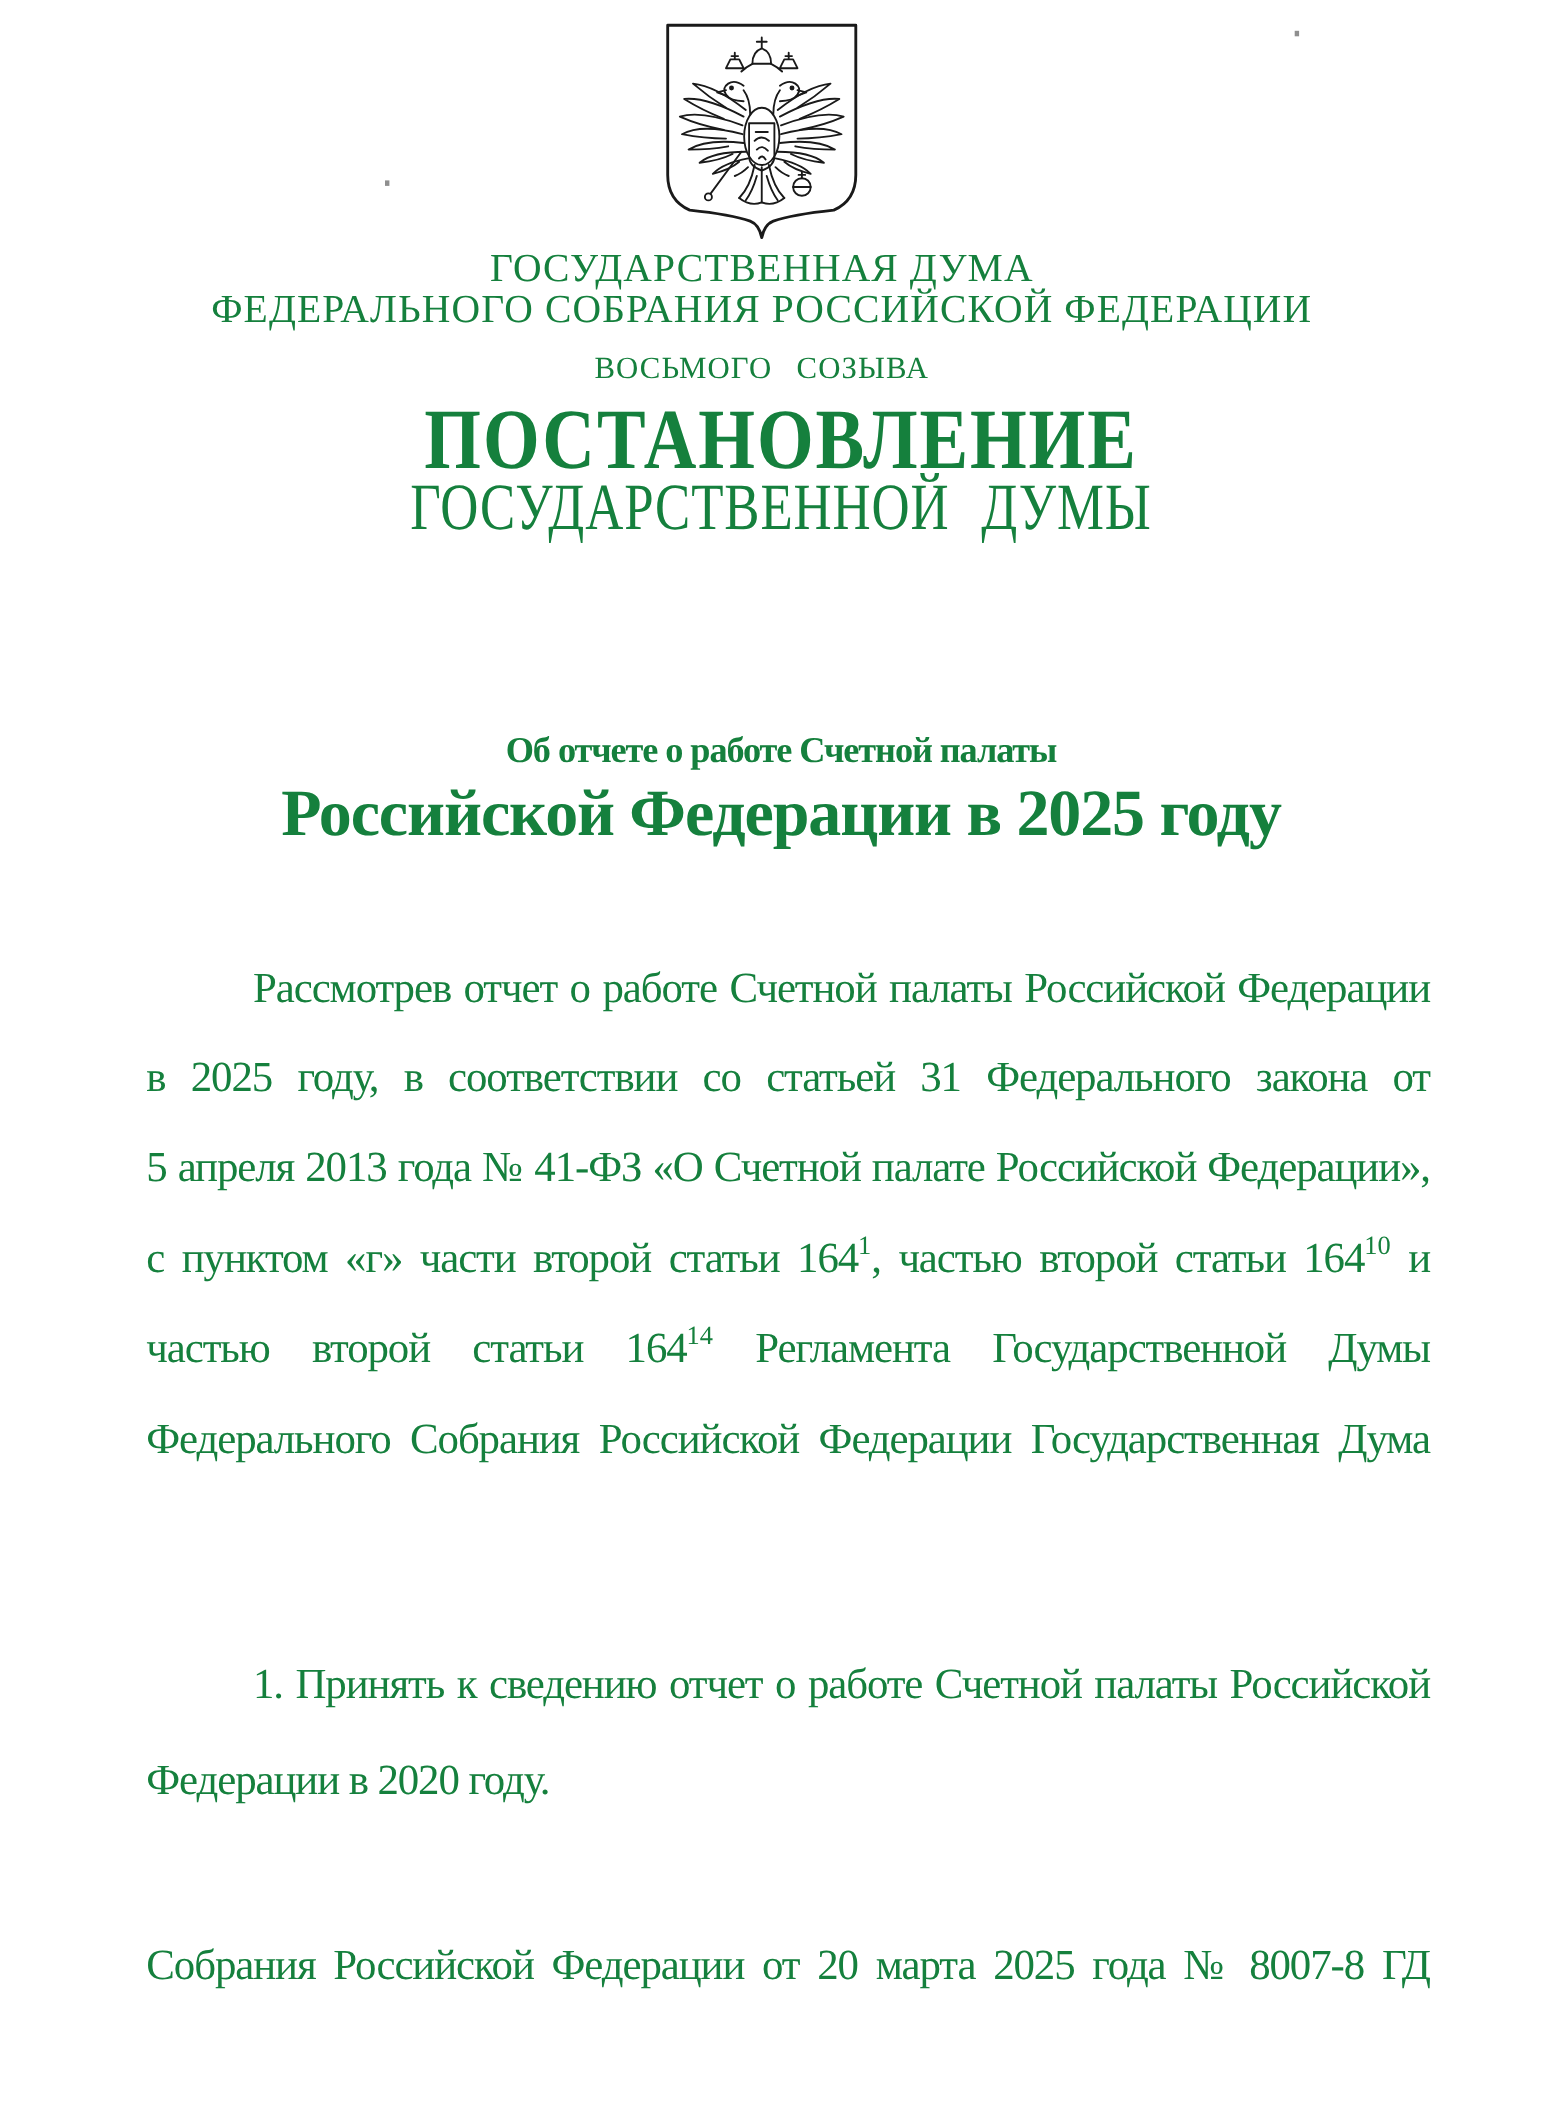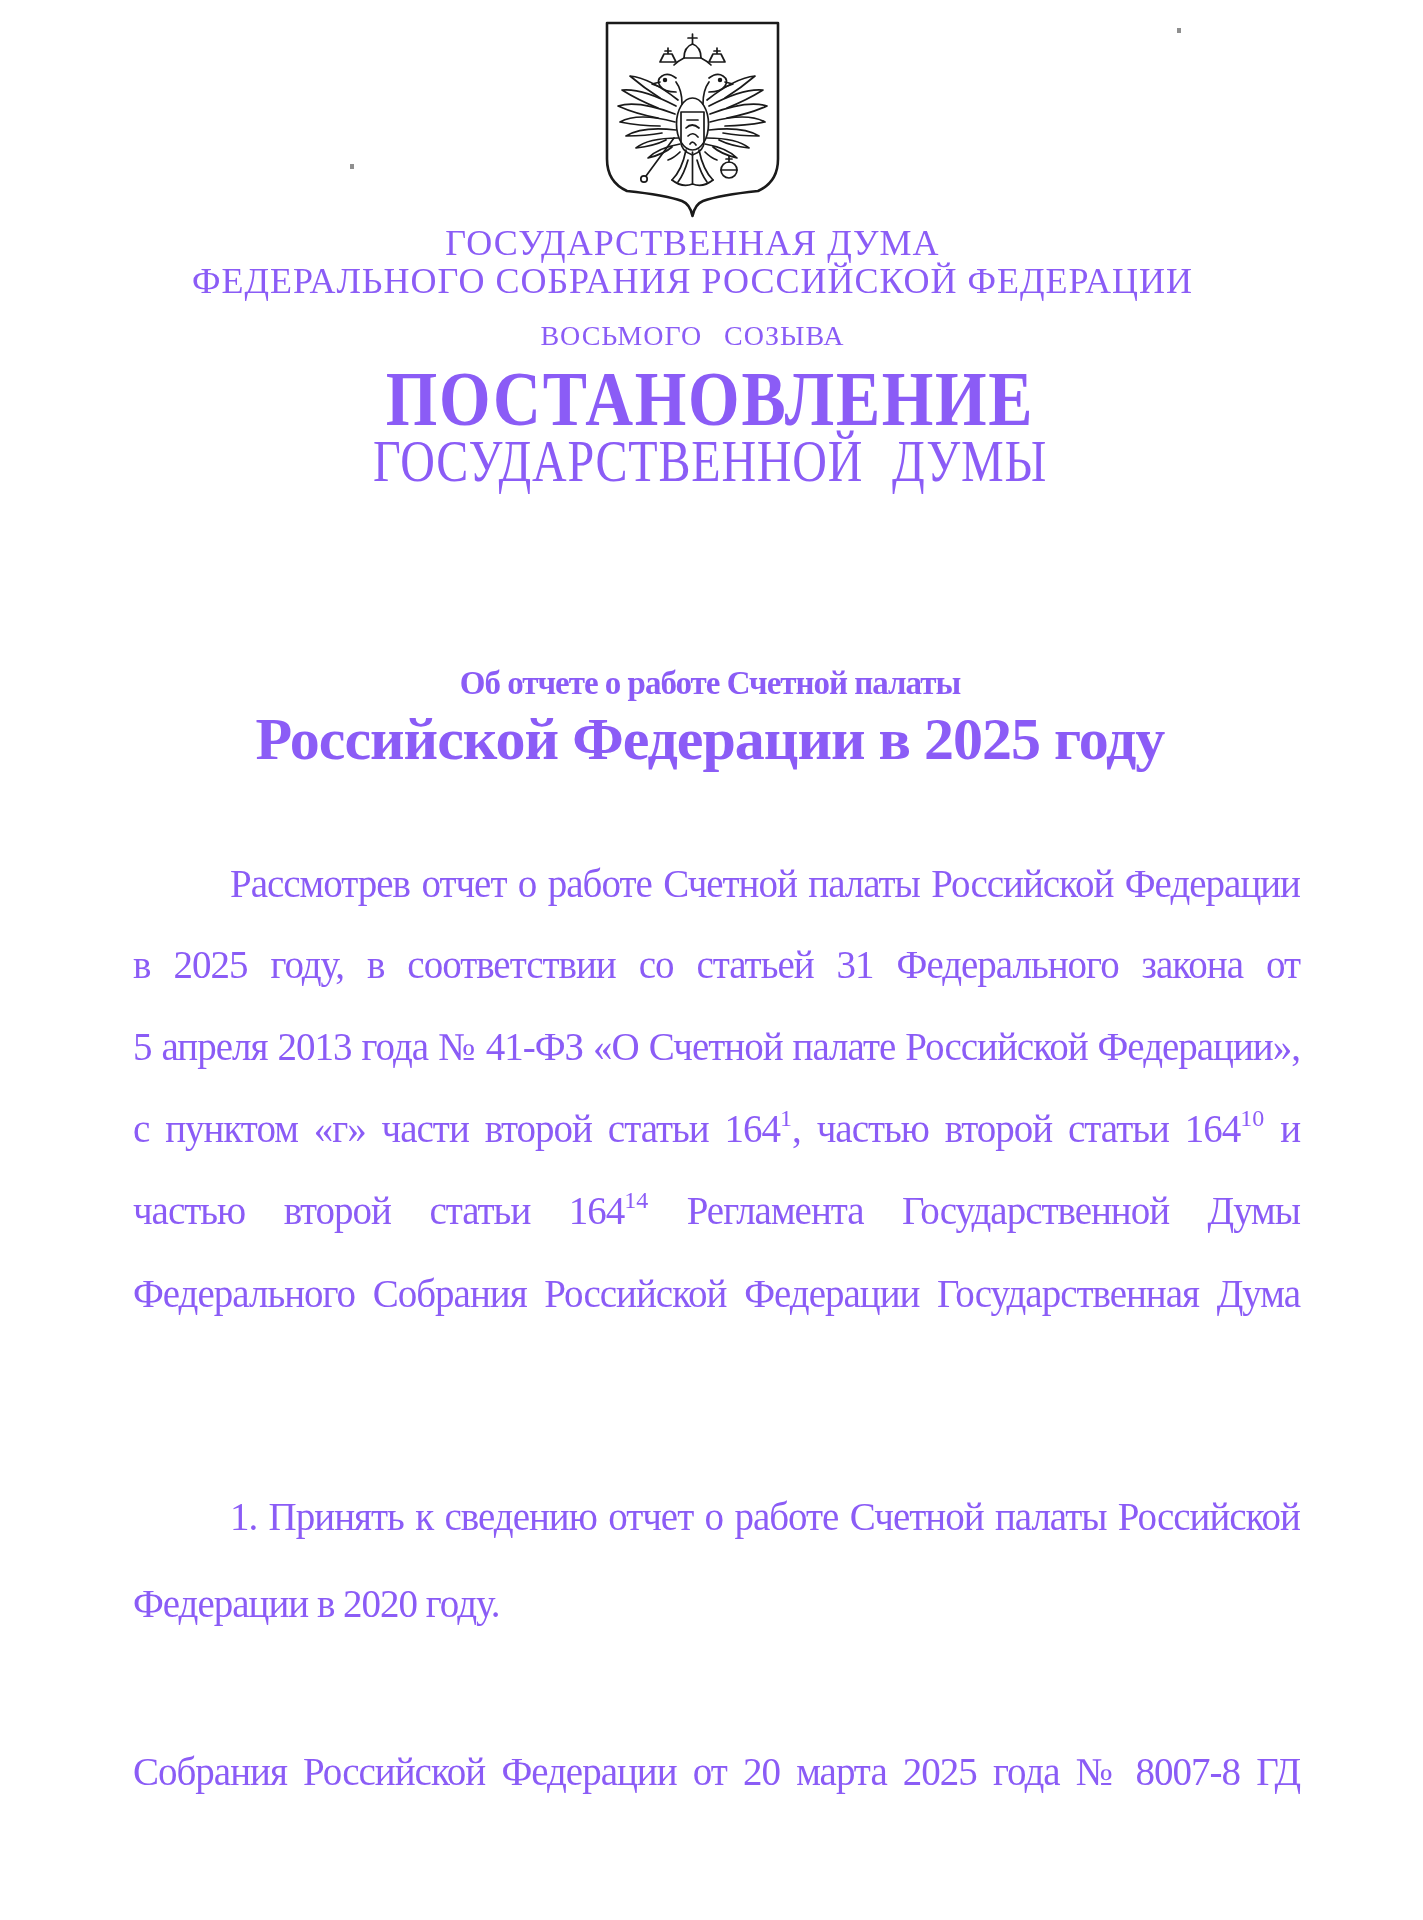--- a/index.html
+++ b/index.html
@@ -2,38 +2,38 @@
 <html><head>
 <meta charset="utf-8">
 <style>
   html,body{margin:0;padding:0;background:#e8e8e8;}
   .page{
     position:relative;
     width:1423px;height:1920px;
     background:#ffffff;
     overflow:hidden;
     font-family:"Liberation Serif","DejaVu Serif",serif;
-    color:#8b5cf6;
+    color:#15803d;
   }
   
   .emblem{position:absolute;left:602px;top:20px;width:181px;height:200px;}
   
   .hline{position:absolute;left:0;width:1385px;text-align:center;white-space:nowrap;}
   .org1{top:225px;font-size:36px;line-height:36px;letter-spacing:1px;}
   .org2{top:263px;font-size:36px;line-height:36px;letter-spacing:1px;}
   .org3{top:320px;font-size:28px;line-height:32px;letter-spacing:1px;word-spacing:14px;}
   
   .tline{position:absolute;left:0;width:1420px;text-align:center;white-space:nowrap;}
   .doctype1{top:360px;font-size:78px;line-height:78px;font-weight:bold;letter-spacing:2px;transform:scaleX(0.85);}
   .doctype2{top:431px;font-size:60px;line-height:60px;letter-spacing:1px;word-spacing:20px;transform:scaleX(0.80);}
   
   .subject1{top:660px;font-size:33px;line-height:46px;font-weight:bold;letter-spacing:-1px;}
   .subject2{top:716px;font-size:60px;line-height:46px;font-weight:bold;letter-spacing:-1px;}
   
-  #body-container{position:absolute;left:133px;top:0;width:1167px;height:1800px;text-decoration:underline;}
+  #body-container{position:absolute;left:133px;top:15px;width:1167px;height:1800px;text-decoration:underline;}
   .line{
     position:absolute;left:0;right:0;
     font-size:39px;line-height:42px;
     letter-spacing:-1px;
     text-align:justify;
     white-space:normal;
   }
   .line.just{text-align-last:justify;}
   .line.ind{padding-left:97px;}
   .sup{font-size:24px;position:relative;top:-16px;letter-spacing:0;}

